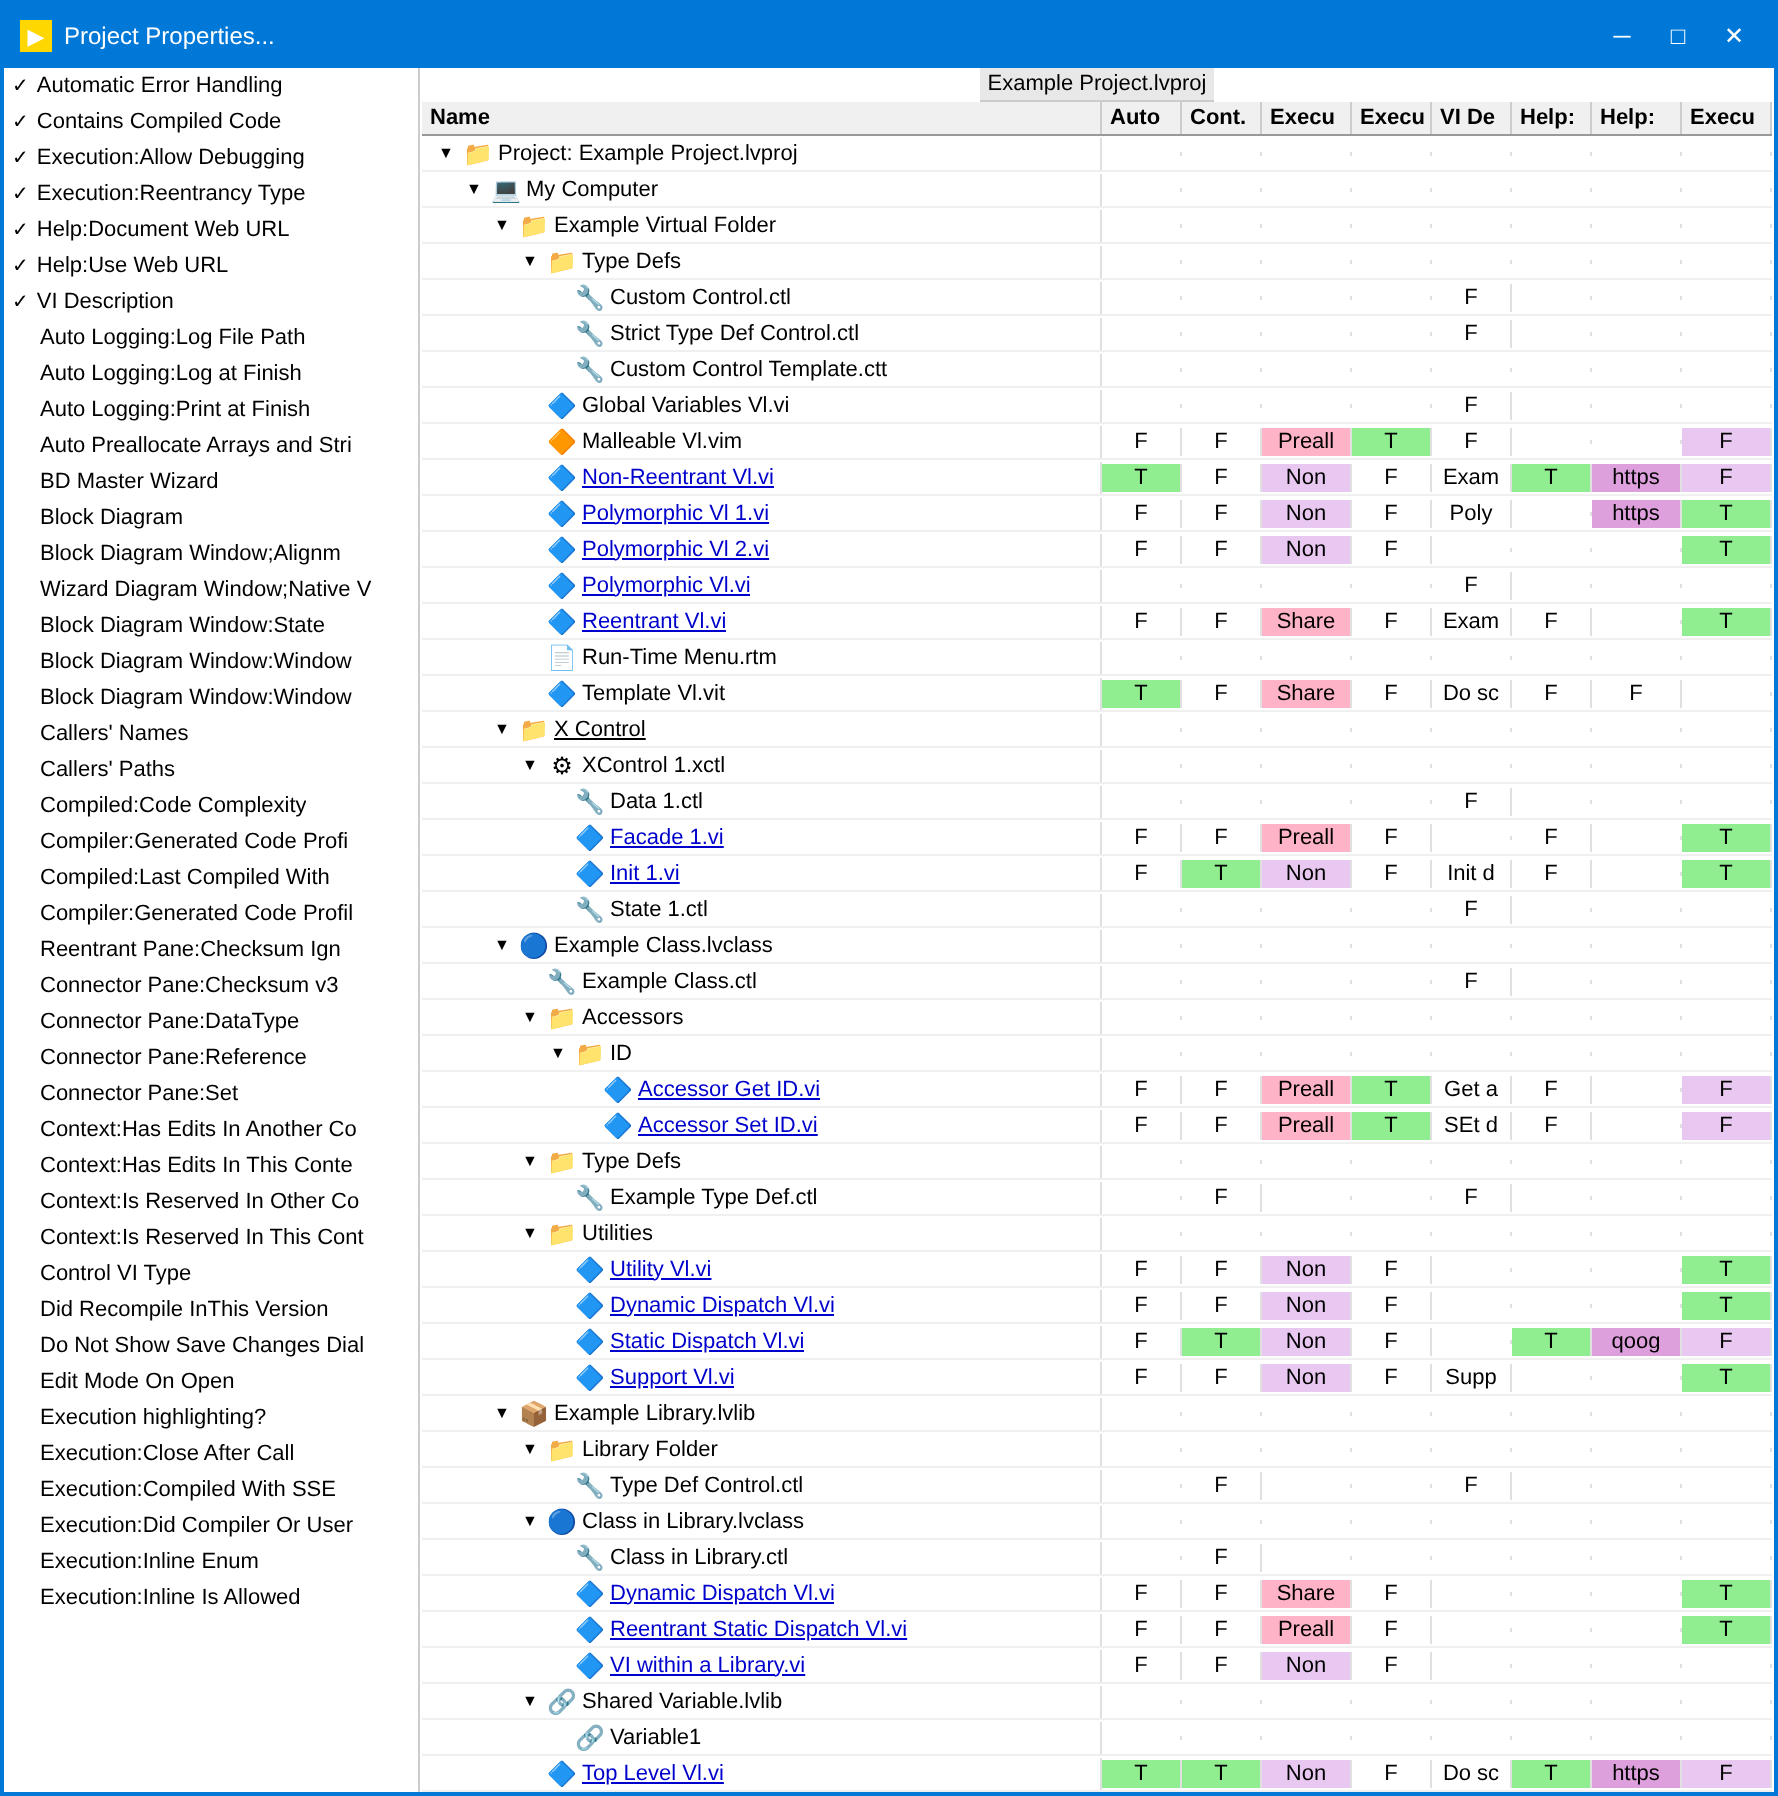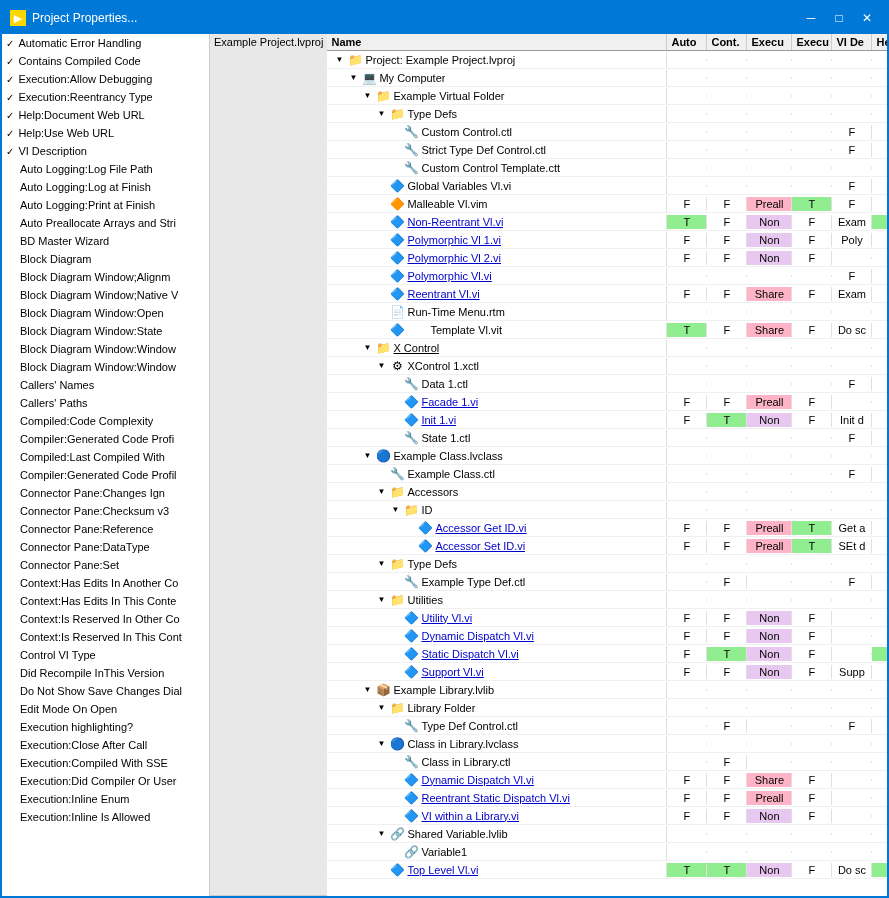--- a/index.html
+++ b/index.html
@@ -16,21 +16,21 @@
     .content { display: flex; flex: 1; overflow: hidden; }
     
     
     .sidebar { width: 208px; border-right: 1px solid #ccc; overflow-y: auto; flex-shrink: 0; background: #fff; }
     .sidebar-item { padding: 1px 4px; cursor: pointer; display: flex; align-items: center; height: 18px; }
     .sidebar-item.checked::before { content: '✓'; margin-right: 4px; color: #000; font-size: 10px; }
     .sidebar-item:not(.checked)::before { content: ''; margin-right: 14px; }
     .sidebar-item span { white-space: nowrap; overflow: hidden; text-overflow: ellipsis; }
     
     
-    .main { flex: 1; display: flex; flex-direction: row; overflow: hidden; }
+    .main { flex: 1; display: flex; flex-direction: column; overflow: hidden; align-items: center; }
     
     .main-header { background: #e8e8e8; border-bottom: 1px solid #ccc; padding: 2px 4px; font-size: 11px; }
     
     .tree-table { flex: 1; overflow: auto; position: relative; }
     
     .table-header { display: flex; background: #f0f0f0; border-bottom: 1px solid #999; position: sticky; top: 0; z-index: 10; min-width: 650px; }
     .col-header { padding: 2px 4px; border-right: 1px solid #ccc; font-weight: bold; font-size: 11px; white-space: nowrap; overflow: hidden; flex-shrink: 0; }
     
     .table-body { min-width: 650px; }
     .tree-row { display: flex; align-items: center; height: 18px; border-bottom: 1px solid #f0f0f0; }
@@ -111,24 +111,21 @@
         <div class="sidebar-item">
           <span>BD Master Wizard</span>
         </div>
         <div class="sidebar-item">
           <span>Block Diagram</span>
         </div>
         <div class="sidebar-item">
           <span>Block Diagram Window;Alignm</span>
         </div>
         <div class="sidebar-item">
-          <span>Block Diagram Window;Native V</span>
-        </div>
-        <div class="sidebar-item">
-          <span>Block Diagram Window:Open</span>
+          <span>Wizard Diagram Window;Native V</span>
         </div>
         <div class="sidebar-item">
           <span>Block Diagram Window:State</span>
         </div>
         <div class="sidebar-item">
           <span>Block Diagram Window:Window</span>
         </div>
         <div class="sidebar-item">
           <span>Block Diagram Window:Window</span>
         </div>
@@ -144,30 +141,30 @@
         <div class="sidebar-item">
           <span>Compiler:Generated Code Profi</span>
         </div>
         <div class="sidebar-item">
           <span>Compiled:Last Compiled With</span>
         </div>
         <div class="sidebar-item">
           <span>Compiler:Generated Code Profil</span>
         </div>
         <div class="sidebar-item">
-          <span>Connector Pane:Changes Ign</span>
+          <span>Reentrant Pane:Checksum Ign</span>
         </div>
         <div class="sidebar-item">
           <span>Connector Pane:Checksum v3</span>
         </div>
         <div class="sidebar-item">
+          <span>Connector Pane:DataType</span>
+        </div>
+        <div class="sidebar-item">
           <span>Connector Pane:Reference</span>
-        </div>
-        <div class="sidebar-item">
-          <span>Connector Pane:DataType</span>
         </div>
         <div class="sidebar-item">
           <span>Connector Pane:Set</span>
         </div>
         <div class="sidebar-item">
           <span>Context:Has Edits In Another Co</span>
         </div>
         <div class="sidebar-item">
           <span>Context:Has Edits In This Conte</span>
         </div>
@@ -448,21 +445,21 @@
               <div class="cell-val" style="width: 40px;"></div>
               <div class="cell-val" style="width: 40px;"></div>
               <div class="cell-val" style="width: 40px;"></div>
               <div class="cell-val" style="width: 45px;"></div>
               <div class="cell-val" style="width: 45px;"></div>
             </div>
             <div class="tree-row">
               <div class="cell-name" style="width: 340px; padding-left: 46px; border-right: 1px solid rgb(224, 224, 224);">
                 <span style="width: 16px; display: inline-block;"></span>
                 <span class="node-icon" style="font-size: 12px;">🔷</span>
-                <span class="node-label" style="max-width: 258px; margin-left: 23px;">Template Vl.vit</span>
+                <span class="node-label" style="max-width: 258px;">Template Vl.vit</span>
               </div>
               <div class="cell-val green" style="width: 40px;">T</div>
               <div class="cell-val" style="width: 40px;">F</div>
               <div class="cell-val pink" style="width: 45px;">Share</div>
               <div class="cell-val" style="width: 40px;">F</div>
               <div class="cell-val" style="width: 40px;">Do sc</div>
               <div class="cell-val" style="width: 40px;">F</div>
               <div class="cell-val" style="width: 45px;">F</div>
               <div class="cell-val" style="width: 45px;"></div>
             </div>

